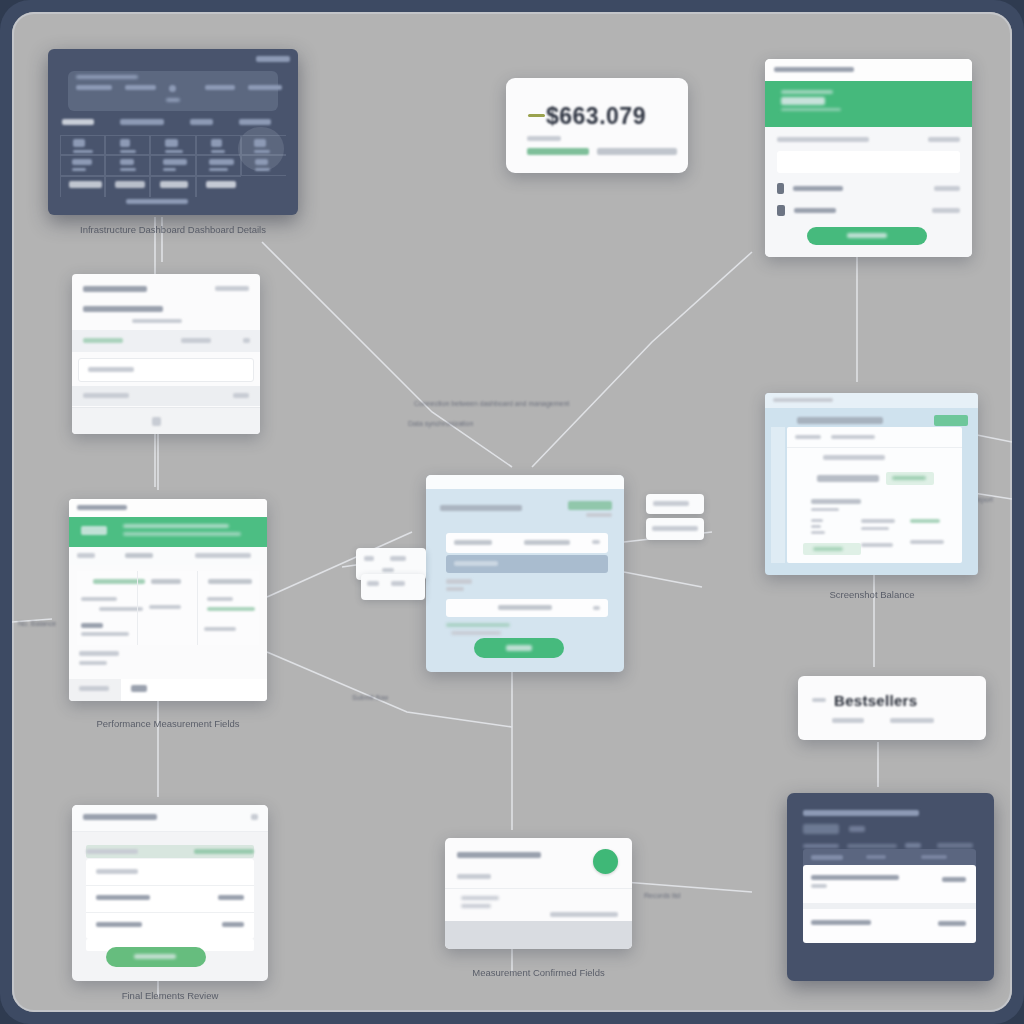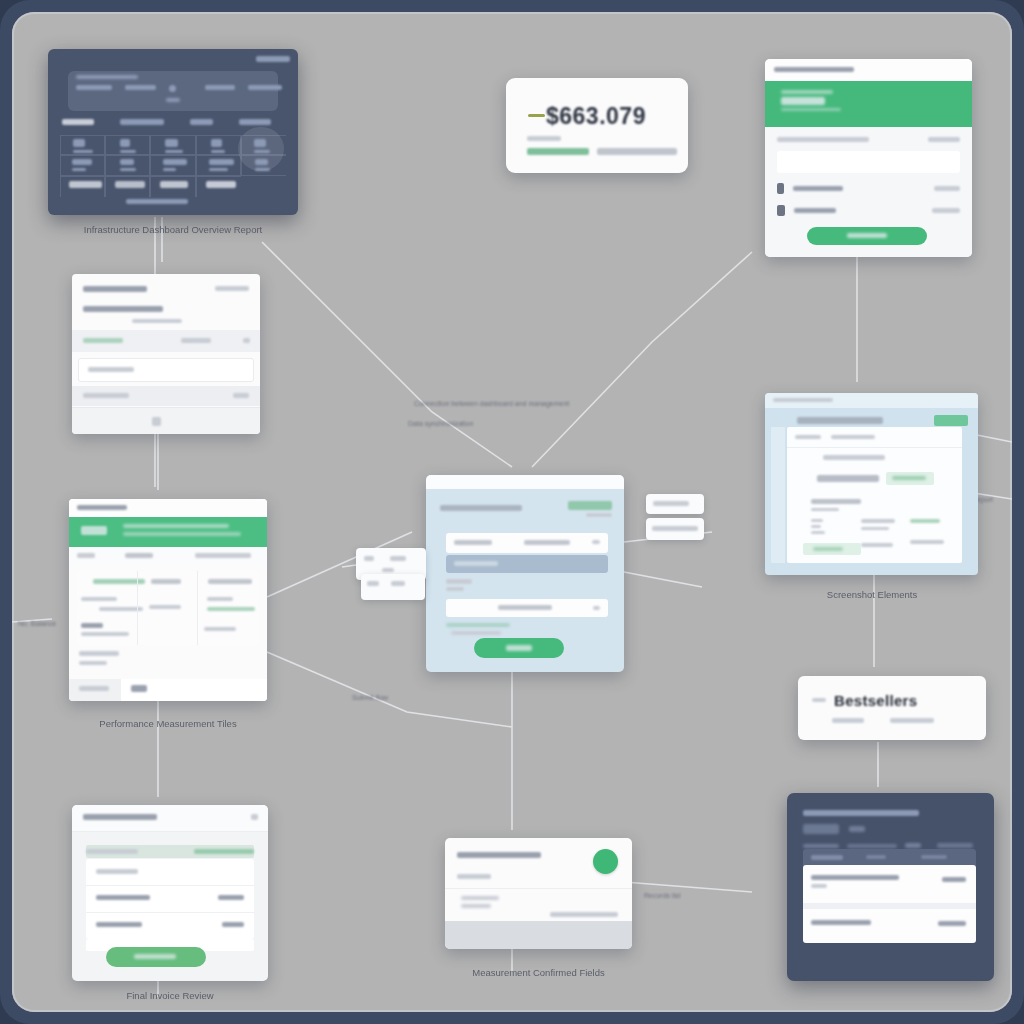--- a/index.html
+++ b/index.html
@@ -262,21 +262,21 @@
           <div class="bl" style="padding:4px 0 0 9px;">
             <span class="tx w" style="width:30px;height:7px;opacity:.78;"></span>
           </div>
         </div>
       </div>
 
       <div class="bl" style="position:absolute;left:78px;top:150px;">
         <span class="tx nv" style="width:62px;height:5px;"></span>
       </div>
     </div>
-    <div class="caption" style="left:36px;top:212px;width:250px;">Infrastructure Dashboard Overview Report</div>
+    <div class="caption" style="left:36px;top:212px;width:250px;">Infrastructure Dashboard Dashboard Details</div>
 
     <div class="node card" id="n2">
       <div class="dash"></div>
       <div class="big">$663.079</div>
       <div class="bl" style="position:absolute;left:21px;top:58px;">
         <span class="tx l" style="width:34px;height:5px;"></span>
       </div>
       <div class="bl" style="position:absolute;left:21px;top:70px;display:flex;gap:8px;align-items:center;">
         <span class="tx g" style="width:62px;height:7px;"></span>
         <span class="tx" style="width:80px;height:7px;opacity:.6;"></span>
@@ -427,21 +427,21 @@
       <div style="position:absolute;left:0;bottom:0;right:0;height:22px;background:#f0f1f3;">
         <div class="bl" style="padding:7px 0 0 10px;">
             <span class="tx l" style="width:30px;height:5px;"></span>
           </div>
         <div style="position:absolute;left:52px;top:0;right:0;bottom:0;background:#fff;"></div>
         <div class="bl" style="position:absolute;left:62px;top:6px;">
           <span class="tx" style="width:16px;height:7px;"></span>
         </div>
       </div>
     </div>
-    <div class="caption" style="left:48px;top:706px;width:216px;">Performance Measurement Tiles</div>
+    <div class="caption" style="left:48px;top:706px;width:216px;">Performance Measurement Fields</div>
 
     <div class="node card" id="n6">
       <div class="topstrip"></div>
       <div class="bl" style="position:absolute;left:14px;top:30px;">
         <span class="tx" style="width:82px;height:6px;opacity:.7;"></span>
       </div>
       <div class="bl" style="position:absolute;right:12px;top:26px;text-align:right;">
         <span class="tx g" style="width:44px;height:9px;opacity:.8;"></span>
         <span class="tx l" style="width:26px;height:4px;margin-top:3px;margin-left:18px;"></span>
       </div>
@@ -531,21 +531,21 @@
             <span class="tx l" style="width:34px;height:4px;display:block;margin-top:17px;"></span>
           </span>
         </div>
         <div style="position:absolute;left:16px;bottom:8px;width:58px;height:12px;background:#dff0e6;border-radius:2px;">
           <div class="bl2" style="padding:4px 0 0 10px;">
               <span class="tx g" style="width:30px;height:4px;opacity:.6;"></span>
             </div>
         </div>
       </div>
     </div>
-    <div class="caption" style="left:756px;top:577px;width:208px;">Screenshot Elements</div>
+    <div class="caption" style="left:756px;top:577px;width:208px;">Screenshot Balance</div>
 
     <div class="node card" id="n8">
       <div class="bl" style="position:absolute;left:14px;top:22px;">
         <span class="tx l" style="width:14px;height:4px;"></span>
       </div>
       <div class="title">Bestsellers</div>
       <div class="bl" style="position:absolute;left:34px;top:42px;display:flex;gap:26px;">
         <span class="tx l" style="width:32px;height:5px;"></span>
         <span class="tx l" style="width:44px;height:5px;"></span>
       </div>
@@ -634,21 +634,21 @@
           </div>
         </div>
       </div>
       <div style="position:absolute;left:14px;top:134px;right:14px;height:12px;background:#fff;border-radius:2px;"></div>
       <div class="gbtn" style="left:34px;bottom:14px;width:100px;height:20px;background:#66bd7e;">
         <div class="bl2" style="padding:7px 0 0 28px;">
           <span class="tx w" style="width:42px;height:5px;opacity:.7;"></span>
         </div>
       </div>
     </div>
-    <div class="caption" style="left:58px;top:978px;width:200px;">Final Invoice Review</div>
+    <div class="caption" style="left:58px;top:978px;width:200px;">Final Elements Review</div>
 
     <div class="node card" id="n11">
       <div class="av"></div>
       <div class="bl" style="position:absolute;left:12px;top:14px;">
         <span class="tx" style="width:84px;height:6px;"></span>
       </div>
       <div class="bl" style="position:absolute;left:12px;top:36px;">
         <span class="tx l" style="width:34px;height:5px;"></span>
       </div>
       <div style="position:absolute;left:0;top:50px;right:0;height:1px;background:#eceef1;"></div>

